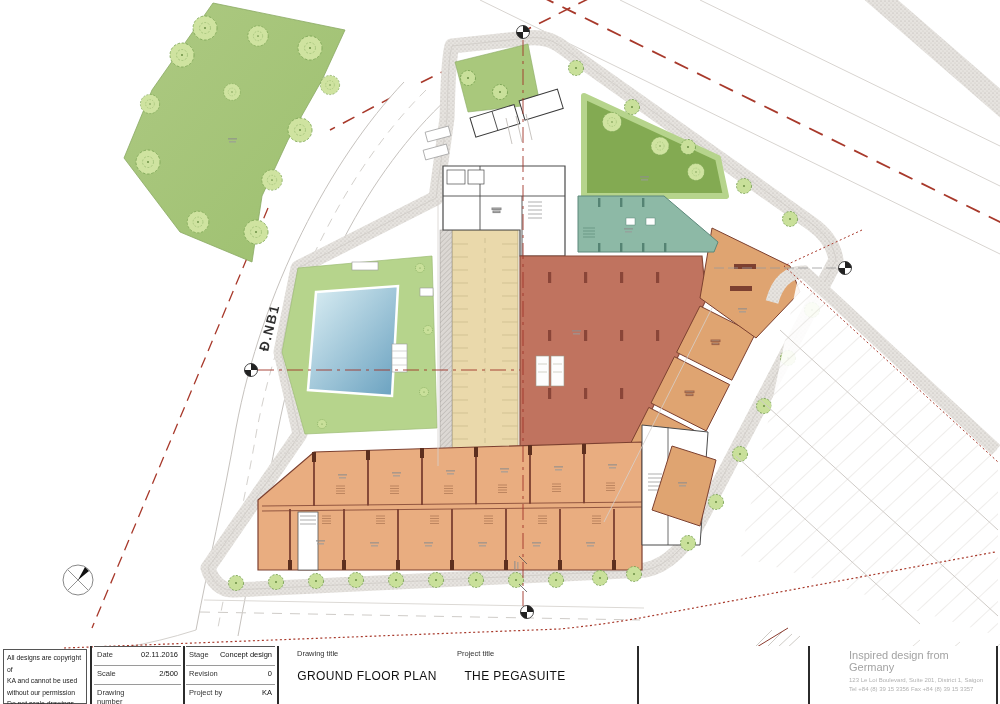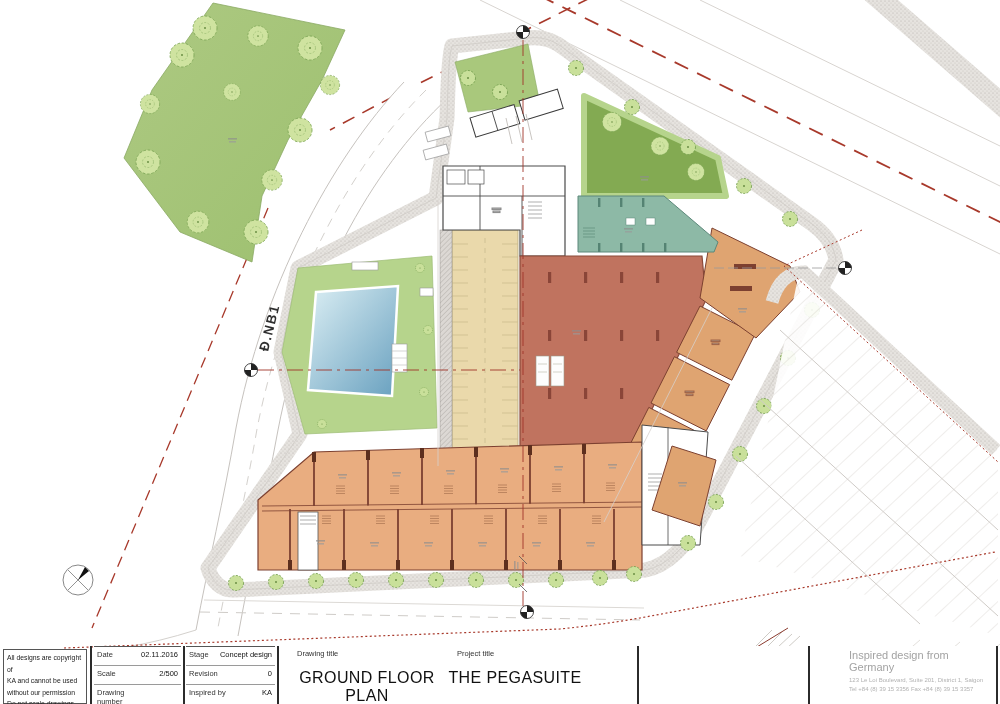--- a/index.html
+++ b/index.html
@@ -11,21 +11,21 @@
   .tb-box{position:absolute;top:646px;height:58px;background:#fff;box-sizing:border-box;color:#333;}
   .tb-copy{left:3px;top:649px;width:84px;height:55px;border:1px solid #555;
            font-size:6.8px;line-height:1.7;padding:2px 3px;color:#222;}
   .tb-rows{border-top:1px solid #555;}
   .tb-row{display:flex;justify-content:space-between;align-items:flex-start;
           padding:3px 3px 2px 3px;font-size:7.5px;border-bottom:1px solid #9a9a9a;min-height:13px;}
   .tb-row:last-child{border-bottom:none;}
   .tb-row .lab{color:#333;max-width:46px;}
   .tb-row .val{color:#111;text-align:right;}
   .tb-title .lab-top{font-size:7.5px;padding:3px 0 0 17px;color:#333;}
-  .tb-title .big{text-align:center;font-size:16px;letter-spacing:.4px;color:#111;margin-top:11px;}
+  .tb-title .big{text-align:center;font-size:12px;letter-spacing:.4px;color:#111;margin-top:11px;}
   
   .tb-logo{left:812px;width:184px;padding:2px 0 0 4px;}
   .logo-row{display:flex;align-items:center;gap:5px;}
   .logo-name{font-size:15px;color:#565656;font-weight:bold;}
   .logo-name .lt{font-weight:normal;color:#9c9c9c;letter-spacing:.5px;}
   .logo-tag{font-size:11px;color:#a3a3a3;margin:1px 0 3px 33px;}
   .logo-addr{font-size:6px;color:#b2b2b2;margin-left:33px;line-height:1.55;}
 </style>
 </head>
 <body>
@@ -431,21 +431,21 @@
   <div class="tb-box tb-rows" style="left:186px;width:89px">
     <div class="tb-row">
       <span class="lab">Stage</span>
       <span class="val">Concept design</span>
     </div>
     <div class="tb-row">
       <span class="lab">Revision</span>
       <span class="val">0</span>
     </div>
     <div class="tb-row" style="border-bottom:none">
-      <span class="lab">Inspired by</span>
+      <span class="lab">Project by</span>
       <span class="val">KA</span>
     </div>
   </div>
 
   <div class="tb-box tb-title" style="left:280px;width:174px">
     <div class="lab-top">Drawing title</div>
     <div class="big">GROUND FLOOR PLAN</div>
   </div>
 
   <div class="tb-box tb-title" style="left:440px;width:150px">

